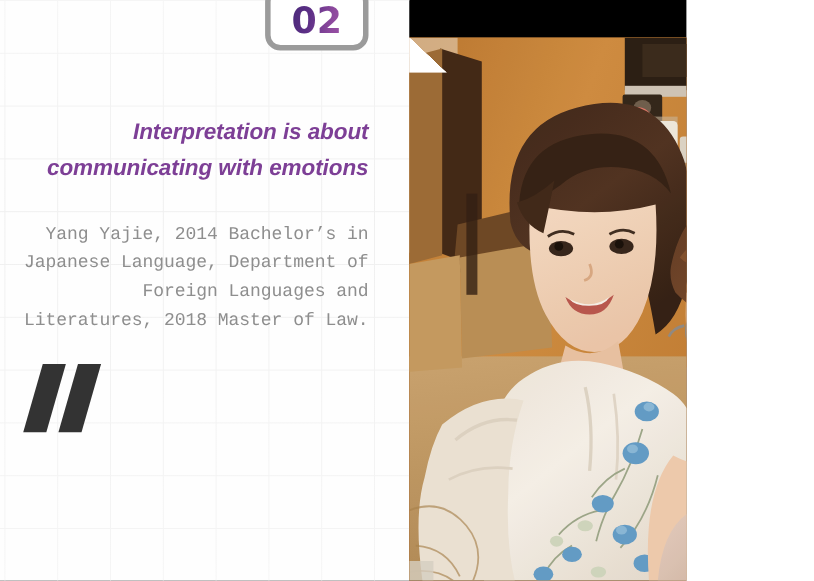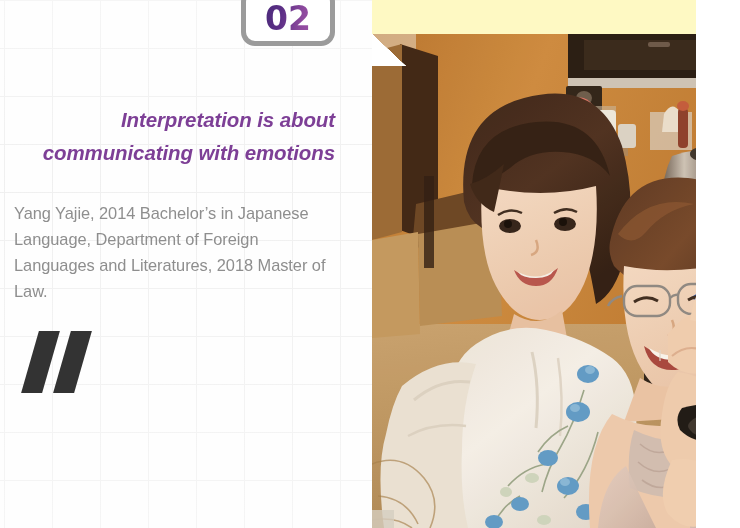--- a/index.html
+++ b/index.html
@@ -7,25 +7,24 @@
     padding: 0;
     background: #ffffff;
   }
   body {
     font-family: "Liberation Sans", sans-serif;
     -webkit-font-smoothing: antialiased;
   }
 
   #slide {
     position: relative;
-    width: 672px;
+    width: 624px;
     height: 528px;
     overflow: hidden;
-    background: #fef9c3;
-    padding-left: 24px;
+    background: #000000;
   }
 
   
   #grid-bg {
     position: absolute;
     left: 0; top: 0;
     width: 372px;
     height: 528px;
     background-color: #fefefe;
     background-image:
@@ -94,25 +93,27 @@
     letter-spacing: -0.1px;
     font-style: italic;
   }
 
   
   #attribution {
     position: absolute;
     left: 14px;
     top: 200px;
     width: 321px;
+    text-align: right;
     font-size: 16.4px;
     font-weight: 400;
     line-height: 1.59;
     color: #8e8e8e;
     letter-spacing: -0.05px;
+    font-family: Liberation Mono, monospace;
   }
 
   
   #quote-mark {
     position: absolute;
     left: 24px;
     top: 331px;
     width: 70px;
     height: 62px;
   }

